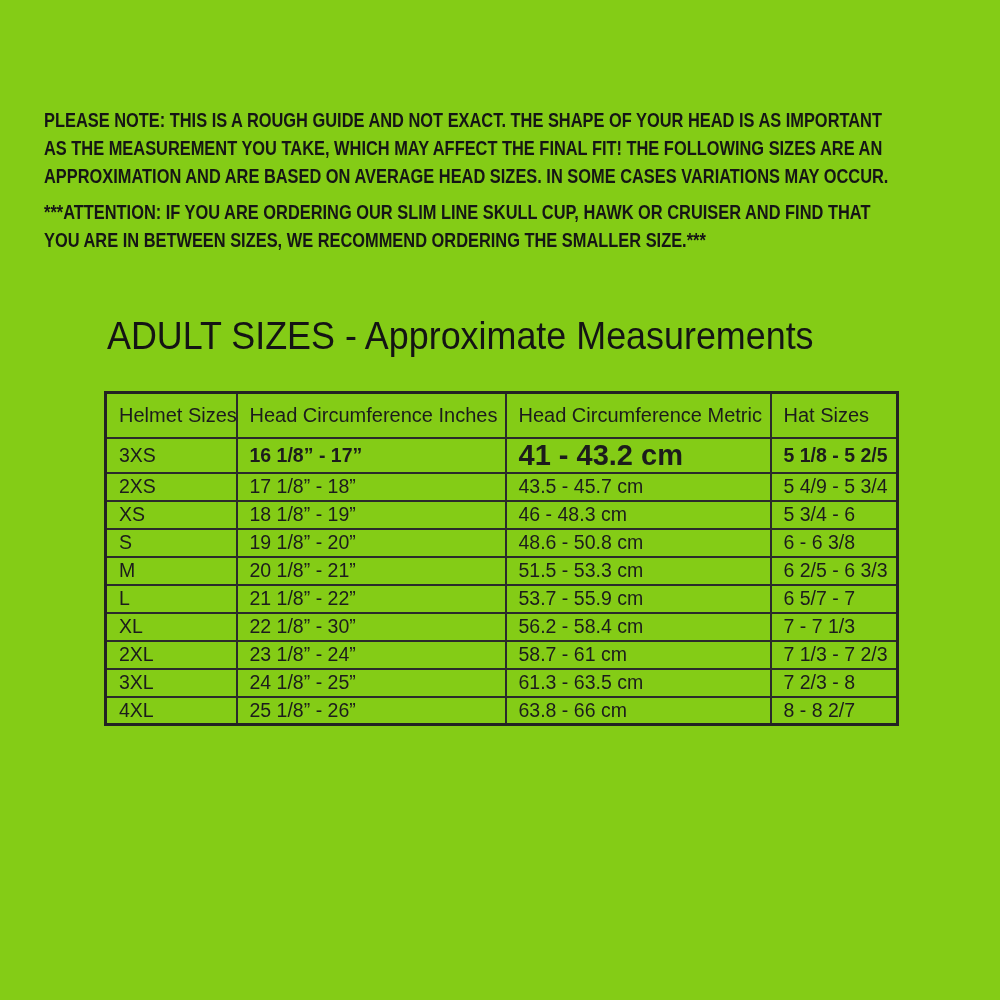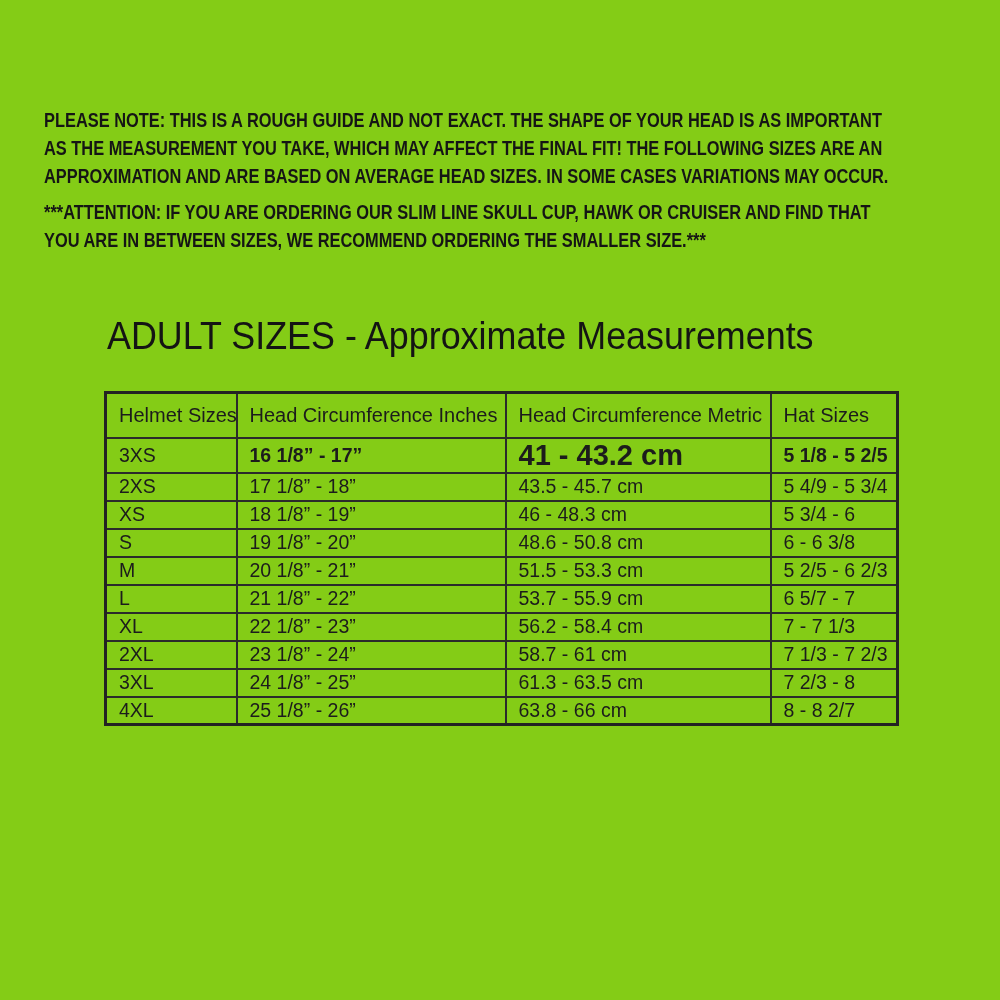--- a/index.html
+++ b/index.html
@@ -147,31 +147,31 @@
       <tr>
         <td>S</td>
         <td>19 1/8” - 20”</td>
         <td>48.6 - 50.8 cm</td>
         <td>6 - 6 3/8</td>
       </tr>
       <tr>
         <td>M</td>
         <td>20 1/8” - 21”</td>
         <td>51.5 - 53.3 cm</td>
-        <td>5 2/5 - 6 2/3</td>
+        <td>6 2/5 - 6 3/3</td>
       </tr>
       <tr>
         <td>L</td>
         <td>21 1/8” - 22”</td>
         <td>53.7 - 55.9 cm</td>
         <td>6 5/7 - 7</td>
       </tr>
       <tr>
         <td>XL</td>
-        <td>22 1/8” - 23”</td>
+        <td>22 1/8” - 30”</td>
         <td>56.2 - 58.4 cm</td>
         <td>7 - 7 1/3</td>
       </tr>
       <tr>
         <td>2XL</td>
         <td>23 1/8” - 24”</td>
         <td>58.7 - 61 cm</td>
         <td>7 1/3 - 7 2/3</td>
       </tr>
       <tr>

